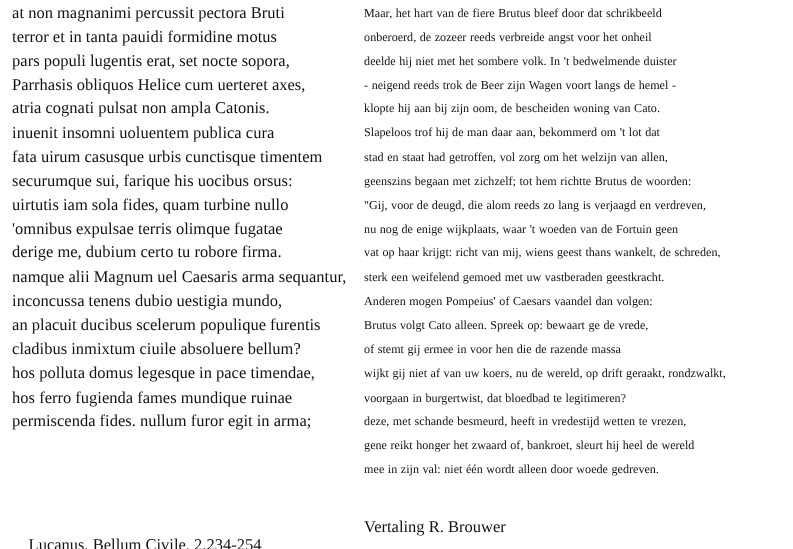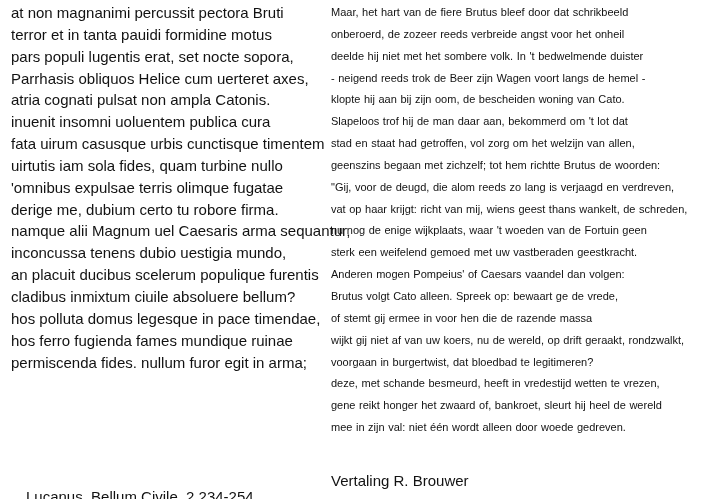--- a/index.html
+++ b/index.html
@@ -6,21 +6,21 @@
     margin: 0;
     padding: 0;
     background: #ffffff;
   }
   #page {
     position: relative;
     width: 721px;
     height: 499px;
     background: #ffffff;
     overflow: hidden;
-    font-family: Liberation Sans, sans-serif;
+    font-family: Liberation Serif, serif;
     color: #121212;
   }
   .column {
     position: absolute;
     top: 2px;
   }
   #latin-column {
     left: 11px;
     width: 316px;
     font-size: 15px;
@@ -56,20 +56,21 @@
 <div id="page">
 
   <div id="latin-column" class="column">
       <div class="line">at non magnanimi percussit pectora Bruti</div>
       <div class="line">terror et in tanta pauidi formidine motus</div>
       <div class="line">pars populi lugentis erat, set nocte sopora,</div>
       <div class="line">Parrhasis obliquos Helice cum uerteret axes,</div>
       <div class="line">atria cognati pulsat non ampla Catonis.</div>
       <div class="line">inuenit insomni uoluentem publica cura</div>
       <div class="line">fata uirum casusque urbis cunctisque timentem</div>
+      <div class="line">securumque sui, farique his uocibus orsus:</div>
       <div class="line">uirtutis iam sola fides, quam turbine nullo</div>
       <div class="line">'omnibus expulsae terris olimque fugatae</div>
       <div class="line">derige me, dubium certo tu robore firma.</div>
       <div class="line">namque alii Magnum uel Caesaris arma sequantur,</div>
       <div class="line">inconcussa tenens dubio uestigia mundo,</div>
       <div class="line">an placuit ducibus scelerum populique furentis</div>
       <div class="line">cladibus inmixtum ciuile absoluere bellum?</div>
       <div class="line">hos polluta domus legesque in pace timendae,</div>
       <div class="line">hos ferro fugienda fames mundique ruinae</div>
       <div class="line">permiscenda fides. nullum furor egit in arma;</div>
@@ -78,22 +79,22 @@
   <div id="translation-column" class="column">
       <div class="line">Maar, het hart van de fiere Brutus bleef door dat schrikbeeld</div>
       <div class="line">onberoerd, de zozeer reeds verbreide angst voor het onheil</div>
       <div class="line">deelde hij niet met het sombere volk. In 't bedwelmende duister</div>
       <div class="line">- neigend reeds trok de Beer zijn Wagen voort langs de hemel -</div>
       <div class="line">klopte hij aan bij zijn oom, de bescheiden woning van Cato.</div>
       <div class="line">Slapeloos trof hij de man daar aan, bekommerd om 't lot dat</div>
       <div class="line">stad en staat had getroffen, vol zorg om het welzijn van allen,</div>
       <div class="line">geenszins begaan met zichzelf; tot hem richtte Brutus de woorden:</div>
       <div class="line">"Gij, voor de deugd, die alom reeds zo lang is verjaagd en verdreven,</div>
+      <div class="line">nu nog de enige wijkplaats, waar 't woeden van de Fortuin geen</div>
       <div class="line">vat op haar krijgt: richt van mij, wiens geest thans wankelt, de schreden,</div>
-      <div class="line">nu nog de enige wijkplaats, waar 't woeden van de Fortuin geen</div>
       <div class="line">sterk een weifelend gemoed met uw vastberaden geestkracht.</div>
       <div class="line">Anderen mogen Pompeius' of Caesars vaandel dan volgen:</div>
       <div class="line">Brutus volgt Cato alleen. Spreek op: bewaart ge de vrede,</div>
       <div class="line">of stemt gij ermee in voor hen die de razende massa</div>
       <div class="line">wijkt gij niet af van uw koers, nu de wereld, op drift geraakt, rondzwalkt,</div>
       <div class="line">voorgaan in burgertwist, dat bloedbad te legitimeren?</div>
       <div class="line">deze, met schande besmeurd, heeft in vredestijd wetten te vrezen,</div>
       <div class="line">gene reikt honger het zwaard of, bankroet, sleurt hij heel de wereld</div>
       <div class="line">mee in zijn val: niet één wordt alleen door woede gedreven.</div>
     </div>

